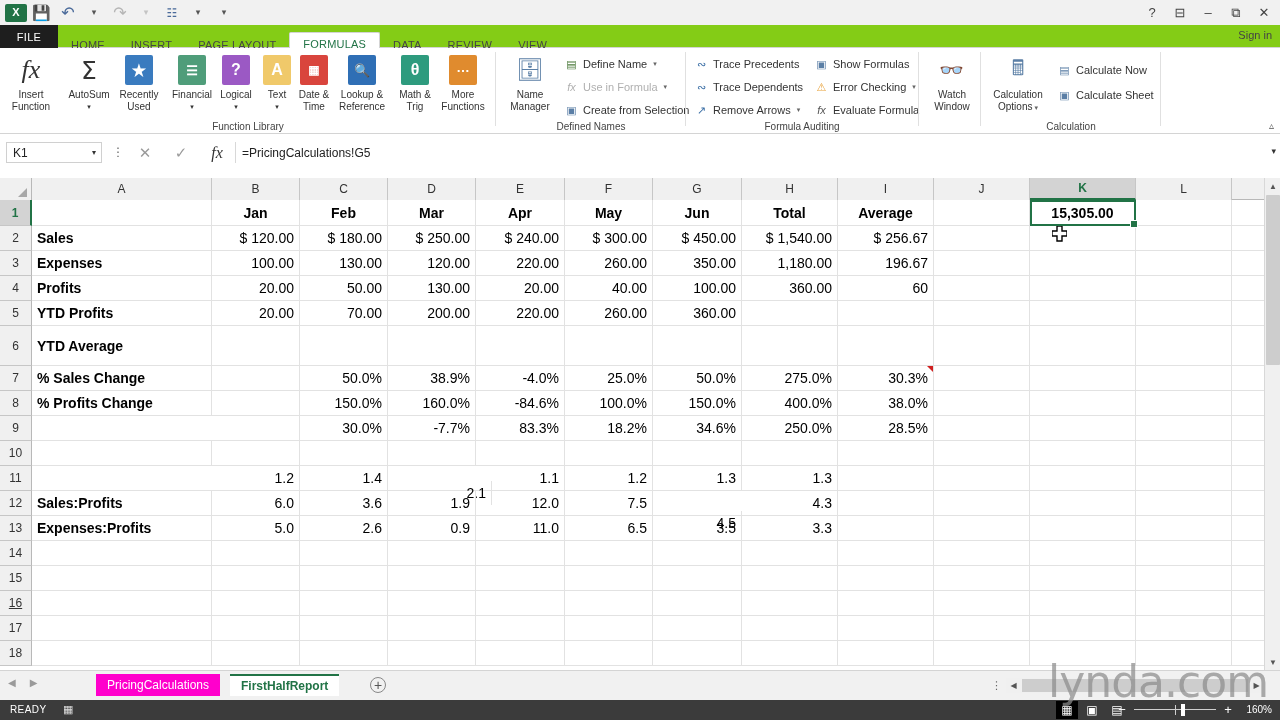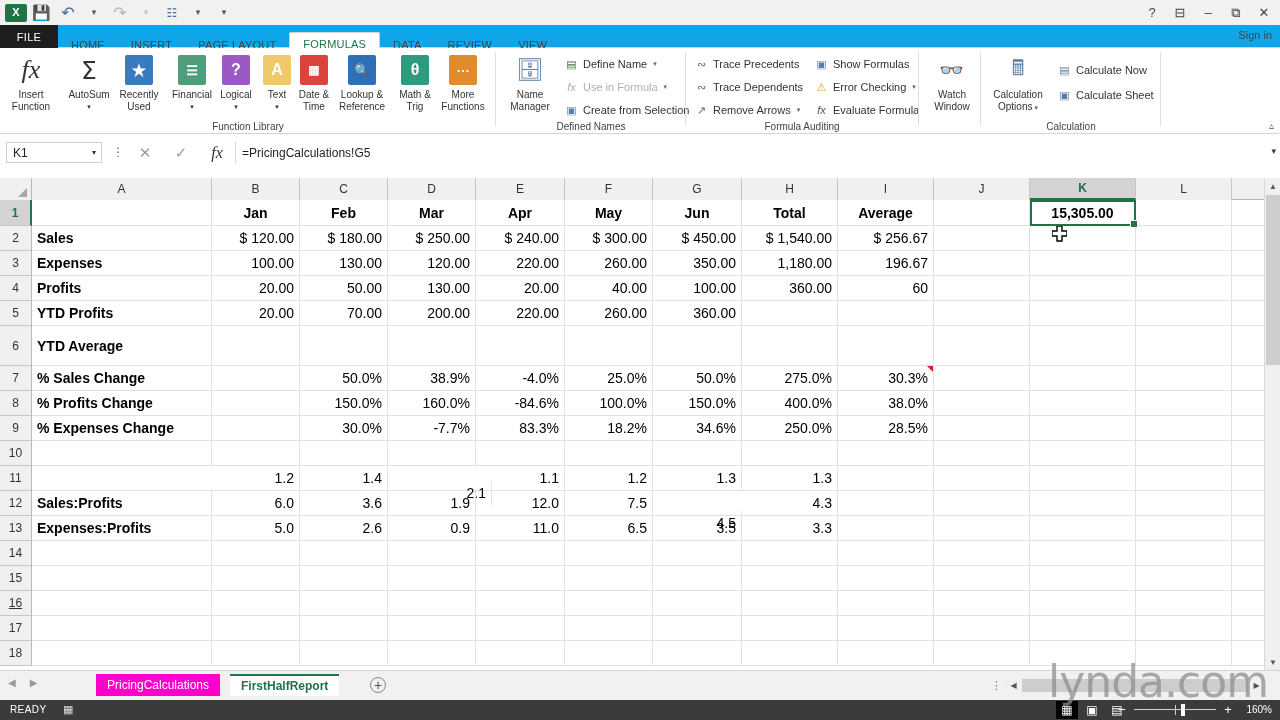--- a/index.html
+++ b/index.html
@@ -36,21 +36,21 @@
   }
   .winbtns { position: absolute; right: 2px; top: 0; height: 25px; display: flex; align-items: center; }
   .winbtn {
     width: 28px; height: 22px; display: flex; align-items: center; justify-content: center;
     font-size: 13px; color: #444;
   }
 
   
   .tabstrip {
     position: absolute; top: 25px; left: 0; width: 1280px; height: 23px;
-    background: #0ea5e9; border-bottom: 1px solid #d4d4d4;
+    background: #84cc16; border-bottom: 1px solid #d4d4d4;
   }
   .tab-file {
     position: absolute; left: 0; top: 0; width: 58px; height: 23px;
     background: #1e1e1e; color: #fff; font-size: 11px;
     display: flex; align-items: center; justify-content: center;
     letter-spacing: 0.3px;
   }
   .rtabs { position: absolute; left: 58px; top: 8px; height: 23px; display: flex; }
   .rtab {
     height: 23px; padding: 0 13px; font-size: 11px; color: #444;
@@ -690,21 +690,20 @@
           <div class="gc r" style="left: 444px; width: 89px;">-84.6%</div>
           <div class="gc r" style="left: 533px; width: 88px;">100.0%</div>
           <div class="gc r" style="left: 621px; width: 89px;">150.0%</div>
           <div class="gc r" style="left: 710px; width: 96px;">400.0%</div>
           <div class="gc r" style="left: 806px; width: 96px;">38.0%</div>
           <div class="gc r" style="left: 902px; width: 96px;"></div>
           <div class="gc r" style="left: 998px; width: 106px;"></div>
           <div class="gc r" style="left: 1104px; width: 96px;"></div>
         </div>
         <div class="grow" style="height: 25px;">
-          <div class="gc b" style="left: 0px; width: 180px;">% Expenses Change</div>
           <div class="gc r" style="left: 180px; width: 88px;"></div>
           <div class="gc r" style="left: 268px; width: 88px;">30.0%</div>
           <div class="gc r" style="left: 356px; width: 88px;">-7.7%</div>
           <div class="gc r" style="left: 444px; width: 89px;">83.3%</div>
           <div class="gc r" style="left: 533px; width: 88px;">18.2%</div>
           <div class="gc r" style="left: 621px; width: 89px;">34.6%</div>
           <div class="gc r" style="left: 710px; width: 96px;">250.0%</div>
           <div class="gc r" style="left: 806px; width: 96px;">28.5%</div>
           <div class="gc r" style="left: 902px; width: 96px;"></div>
           <div class="gc r" style="left: 998px; width: 106px;"></div>

